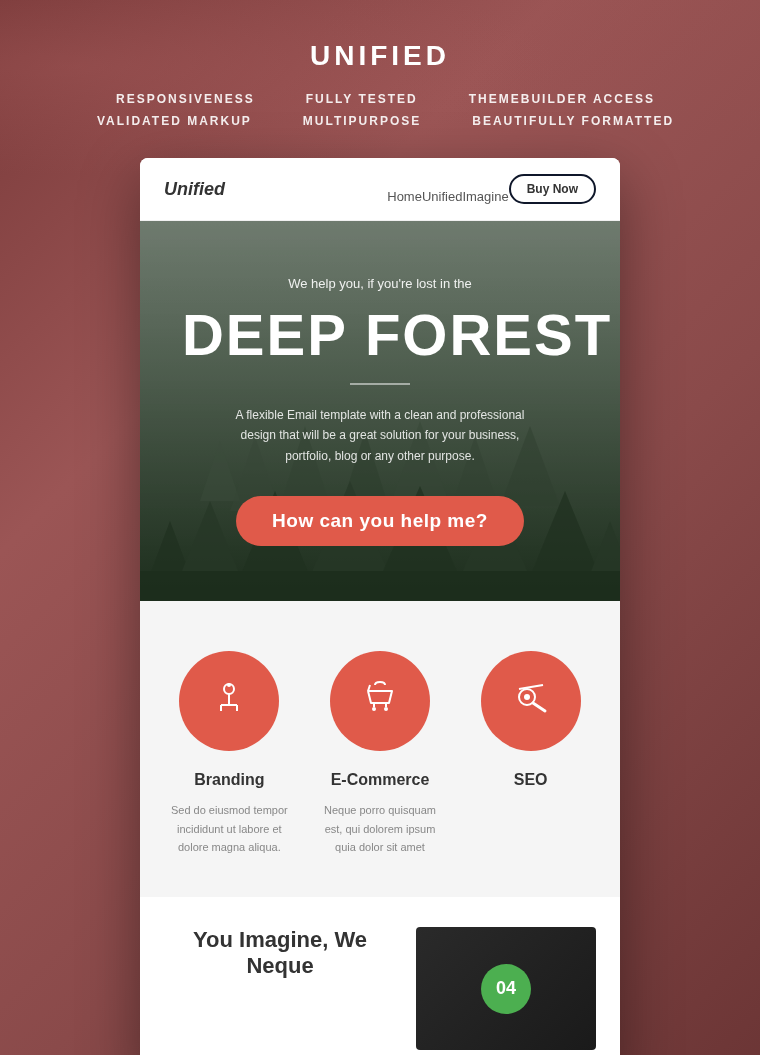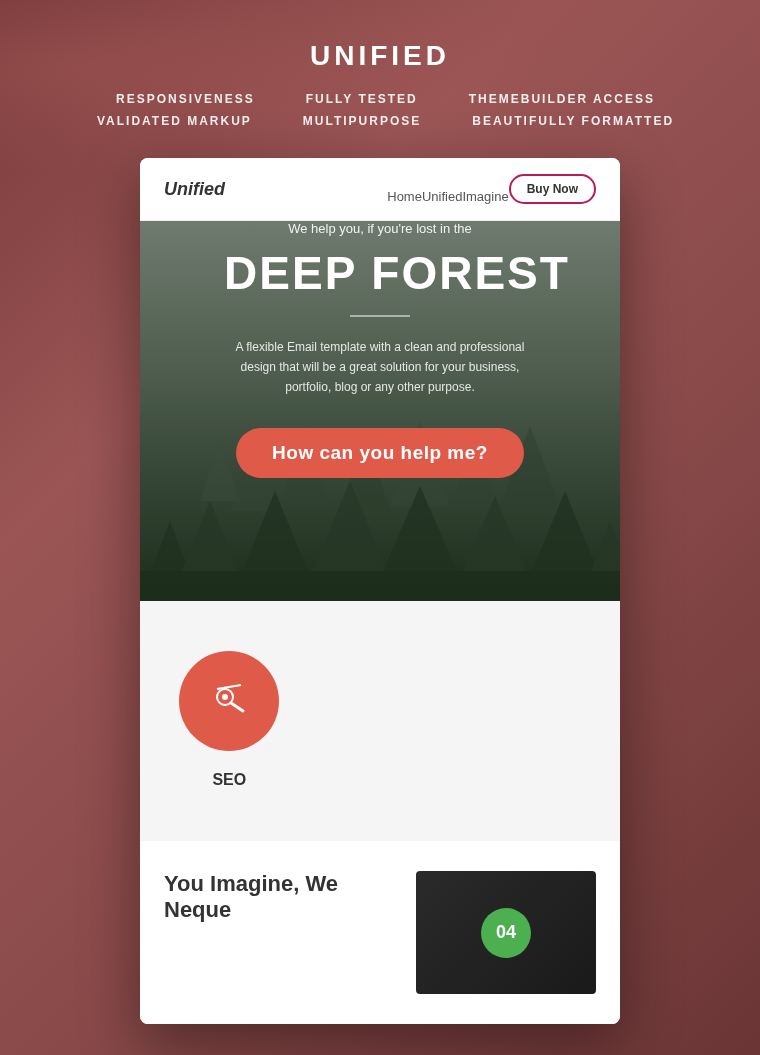--- a/index.html
+++ b/index.html
@@ -104,40 +104,40 @@
 
     .nav-link {
       font-size: 13px;
       color: #555;
       text-decoration: none;
     }
 
     .nav-btn {
       font-size: 12px;
       color: #333;
-      border: 2px solid #be185d;
+      border: 2px solid #0f172a;
       border-radius: 20px;
       padding: 6px 16px;
       font-weight: 600;
       cursor: pointer;
       background: white;
     }
 
     
     .hero-section {
       position: relative;
       height: 380px;
       background: linear-gradient(to bottom, 
         rgba(80,90,80,0.7) 0%,
         rgba(40,60,40,0.6) 40%,
         rgba(20,40,20,0.8) 100%);
       display: flex;
       flex-direction: column;
       align-items: center;
-      justify-content: flex-start;
+      justify-content: center;
       text-align: center;
       overflow: hidden;
     }
 
     .hero-bg {
       position: absolute;
       top: 0; left: 0; right: 0; bottom: 0;
       background: 
         linear-gradient(to bottom, rgba(100,110,100,0.5) 0%, rgba(30,50,30,0.9) 100%);
       z-index: 0;
@@ -158,21 +158,21 @@
     }
 
     .hero-subtitle {
       font-size: 13px;
       color: rgba(255,255,255,0.9);
       margin-bottom: 12px;
       font-weight: 400;
     }
 
     .hero-title {
-      font-size: 46px;
+      font-size: 58px;
       font-weight: 900;
       color: white;
       letter-spacing: 2px;
       text-transform: uppercase;
       margin-bottom: 16px;
       line-height: 1.1;
       margin-left: 34px;
     }
 
     .hero-divider {
@@ -252,20 +252,21 @@
       background: white;
       padding: 30px 24px;
       display: flex;
       align-items: flex-start;
       gap: 20px;
       min-height: 80px;
     }
 
     .bottom-text-col {
       flex: 1;
+      text-align: center;
     }
 
     .bottom-heading {
       font-size: 22px;
       font-weight: 900;
       color: #333;
       line-height: 1.2;
     }
 
     .bottom-image-col {
@@ -366,21 +367,53 @@
         <h2 class="hero-title">DEEP FOREST</h2>
         <div class="hero-divider"></div>
         <p class="hero-desc">A flexible Email template with a clean and professional design that will be a great solution for your business, portfolio, blog or any other purpose.</p>
         <button class="hero-cta">How can you help me?</button>
       </div>
     </div>
 
     <div class="services-section">
       <div class="services-grid">
 
-
+        <div class="service-item">
+          <div class="service-icon-circle">
+            <span class="service-icon">
+              <svg width="40" height="40" viewBox="0 0 40 40" fill="none" xmlns="http://www.w3.org/2000/svg">
+                <circle cx="20" cy="12" r="5" stroke="white" stroke-width="2" fill="none"></circle>
+                <line x1="20" y1="17" x2="20" y2="28" stroke="white" stroke-width="2"></line>
+                <line x1="12" y1="28" x2="28" y2="28" stroke="white" stroke-width="2"></line>
+                <line x1="12" y1="28" x2="12" y2="34" stroke="white" stroke-width="2"></line>
+                <line x1="28" y1="28" x2="28" y2="34" stroke="white" stroke-width="2"></line>
+                <circle cx="20" cy="8" r="2" fill="white"></circle>
+              </svg>
+            </span>
+          </div>
+          <h3 class="service-title">Branding</h3>
+          <p class="service-desc">Sed do eiusmod tempor incididunt ut labore et dolore magna aliqua.</p>
+        </div>
+
+        <div class="service-item">
+          <div class="service-icon-circle">
+            <span class="service-icon">
+              <svg width="40" height="40" viewBox="0 0 40 40" fill="none" xmlns="http://www.w3.org/2000/svg">
+                <path d="M10 8 L8 14 L32 14 L29 26 L11 26 L8 14" stroke="white" stroke-width="2" fill="none" stroke-linejoin="round"></path>
+                <path d="M14 26 L14 30" stroke="white" stroke-width="2"></path>
+                <path d="M26 26 L26 30" stroke="white" stroke-width="2"></path>
+                <circle cx="14" cy="32" r="2" fill="white"></circle>
+                <circle cx="26" cy="32" r="2" fill="white"></circle>
+                <path d="M15 8 C15 4 25 4 25 8" stroke="white" stroke-width="2" fill="none"></path>
+              </svg>
+            </span>
+          </div>
+          <h3 class="service-title">E-Commerce</h3>
+          <p class="service-desc">Neque porro quisquam est, qui dolorem ipsum quia dolor sit amet</p>
+        </div>
 
         <div class="service-item">
           <div class="service-icon-circle">
             <span class="service-icon">
               <svg width="40" height="40" viewBox="0 0 40 40" fill="none" xmlns="http://www.w3.org/2000/svg">
                 <circle cx="16" cy="20" r="8" stroke="white" stroke-width="2" fill="none"></circle>
                 <line x1="8" y1="12" x2="32" y2="8" stroke="white" stroke-width="2"></line>
                 <path d="M22 26 L34 34" stroke="white" stroke-width="3" stroke-linecap="round"></path>
                 <circle cx="16" cy="20" r="3" fill="white"></circle>
               </svg>

